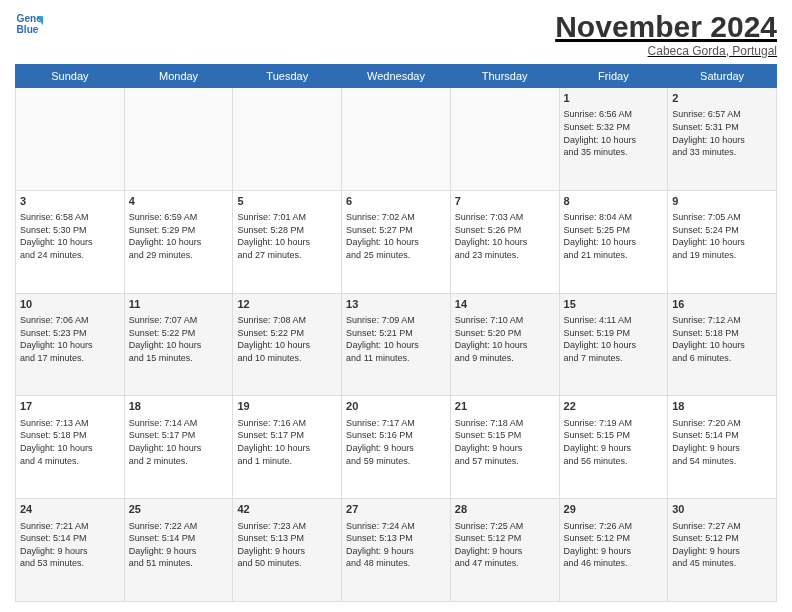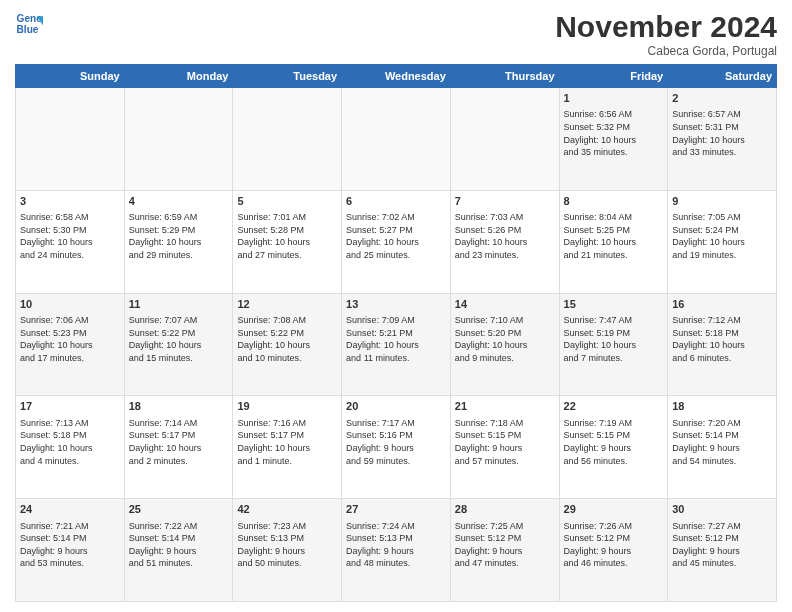--- a/index.html
+++ b/index.html
@@ -27,20 +27,21 @@
       display: flex;
       align-items: center;
       gap: 4px;
     }
     .logo-icon {
       width: 28px;
       height: 28px;
     }
     .title-block {
       text-align: right;
+      text-decoration: underline;
     }
     .month-title {
       font-size: 30px;
       font-weight: bold;
       color: #333;
     }
     .location {
       font-size: 12px;
       color: #555;
     }
@@ -48,23 +49,23 @@
       flex: 1;
       border: 1px solid #ccc;
       border-collapse: collapse;
       width: 100%;
       table-layout: fixed;
     }
     .calendar th {
       background-color: #2e6db4;
       color: #fff;
       font-size: 11px;
-      font-weight: bold;
+      font-weight: normal;
       padding: 5px 4px;
-      text-align: right;
+      text-align: center;
       border: 1px solid #2e6db4;
     }
     .calendar td {
       vertical-align: top;
       padding: 3px 4px;
       font-size: 9px;
       color: #333;
       border: 1px solid #ddd;
       background: #fff;
       height: 82px;
@@ -220,21 +221,21 @@
           </td>
           <td>
             <span class="day-num">14</span>
             <div>Sunrise: 7:10 AM</div>
             <div>Sunset: 5:20 PM</div>
             <div>Daylight: 10 hours</div>
             <div>and 9 minutes.</div>
           </td>
           <td>
             <span class="day-num">15</span>
-            <div>Sunrise: 7:47 AM</div>
+            <div>Sunrise: 4:11 AM</div>
             <div>Sunset: 5:19 PM</div>
             <div>Daylight: 10 hours</div>
             <div>and 7 minutes.</div>
           </td>
           <td>
             <span class="day-num">16</span>
             <div>Sunrise: 7:12 AM</div>
             <div>Sunset: 5:18 PM</div>
             <div>Daylight: 10 hours</div>
             <div>and 6 minutes.</div>

